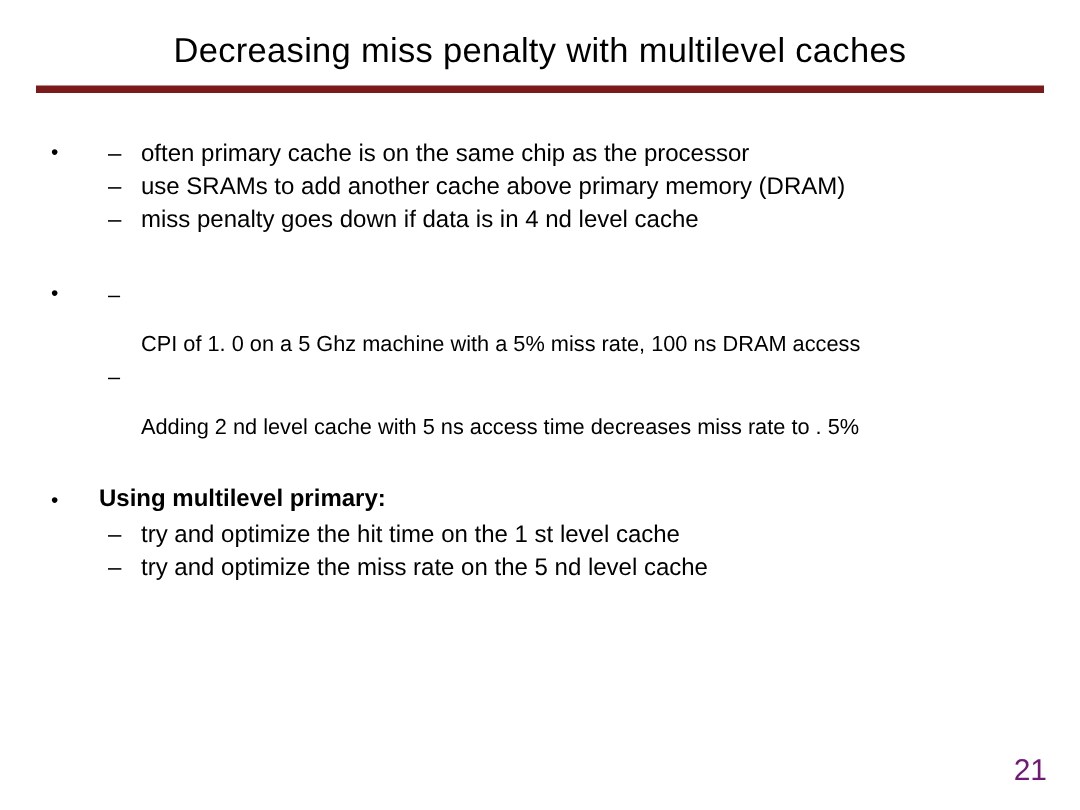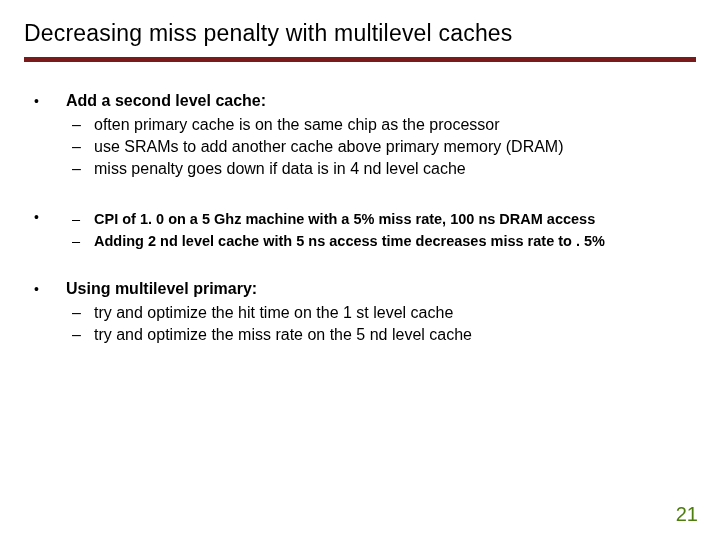--- a/index.html
+++ b/index.html
@@ -13,20 +13,21 @@
     overflow: hidden;
   }
   .slide {
     padding: 20px 24px 0 24px;
   }
   .title {
     font-size: 23px;
     font-weight: normal;
     margin-bottom: 10px;
     letter-spacing: 0.2px;
+    text-align: center;
   }
   .rule {
     height: 5px;
     background: #7a1a1a;
     margin: 4px 0 28px 0;
   }
   .content {
     padding-left: 8px;
   }
   .top-item {
@@ -57,43 +58,42 @@
     width: 28px;
     flex-shrink: 0;
     text-align: left;
     padding-left: 6px;
   }
   .sub-text {
     flex: 1;
     font-size: 16px;
     font-weight: normal;
   }
-  .sub-text.plain { font-weight: bold; font-size: 14.5px; }
+  .sub-text.plain { font-weight: normal; font-size: 14.5px; margin-top: 33px; }
   .sub-dash.plain { font-size: 14.5px; }
   .page-num {
     position: absolute;
     bottom: 14px;
     right: 22px;
-    color: #4d7c0f;
+    color: #701a75;
     font-size: 20px;
   }
 </style>
 </head>
 <body>
 
 <div class="slide">
   <div class="title">Decreasing miss penalty with multilevel caches</div>
   <div class="rule"></div>
 
   <div class="content">
 
     <div class="top-item">
       <div class="bullet-dot">•</div>
       <div class="top-body">
-        <div class="top-text">Add a second level cache:</div>
         <div class="sub-list">
           <div class="sub-item">
             <div class="sub-dash">–</div>
             <div class="sub-text">often primary cache is on the same chip as the processor</div>
           </div>
           <div class="sub-item">
             <div class="sub-dash">–</div>
             <div class="sub-text">use SRAMs to add another cache above primary memory (DRAM)</div>
           </div>
           <div class="sub-item">

